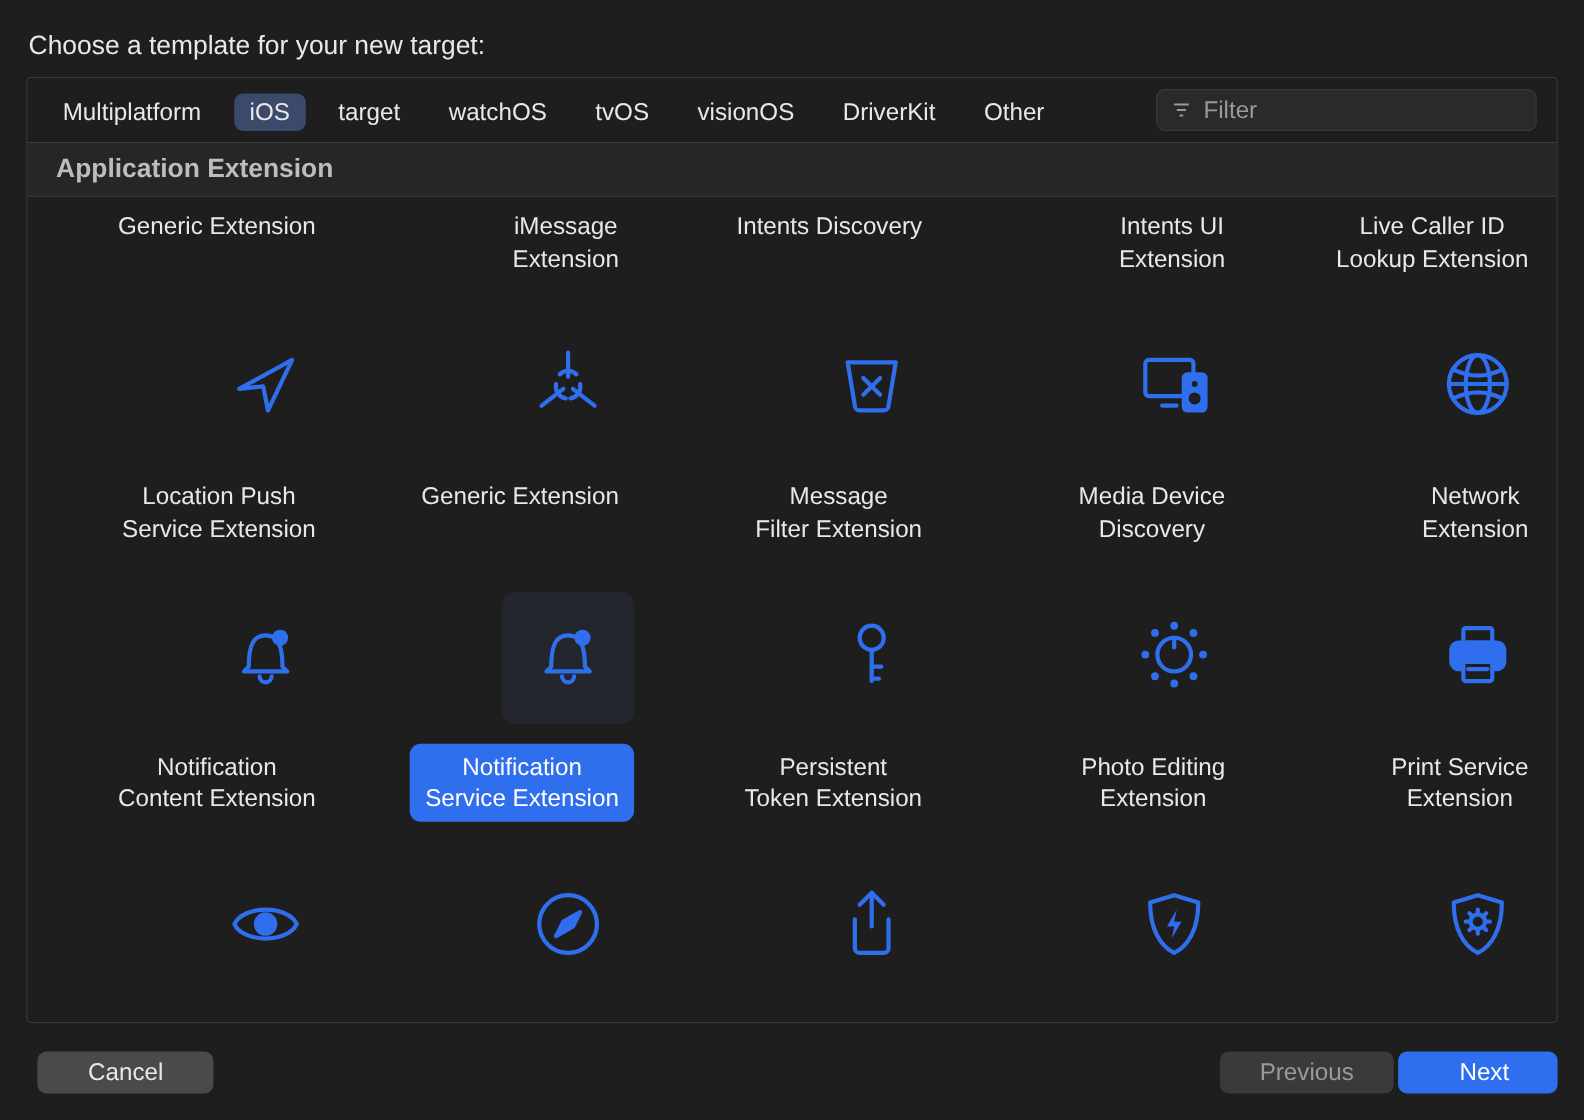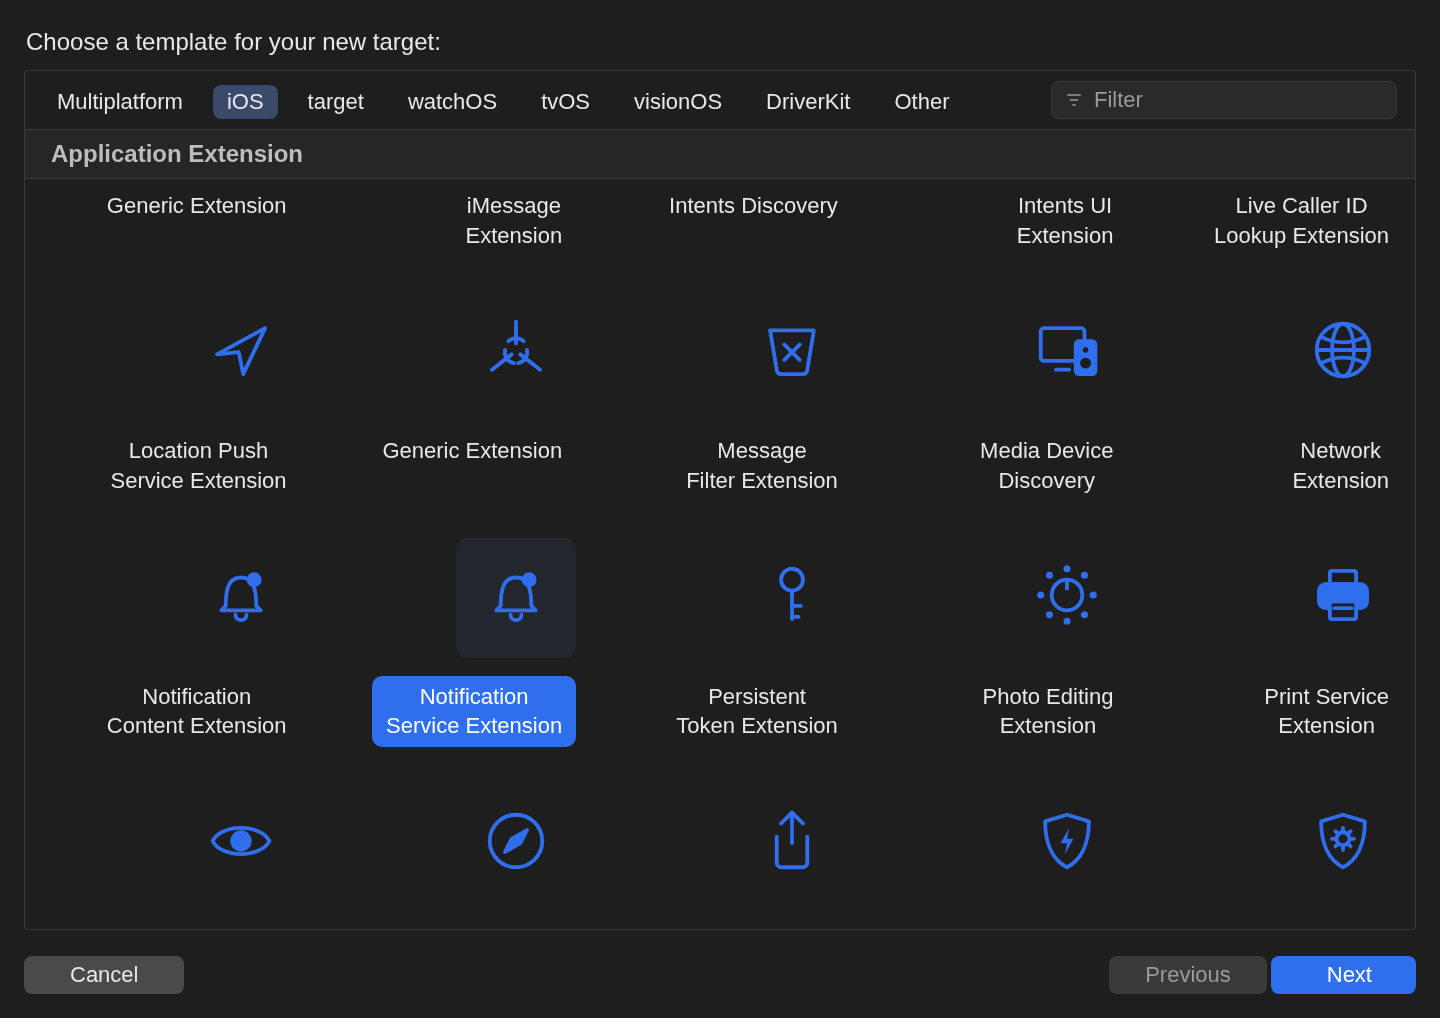--- a/index.html
+++ b/index.html
@@ -161,21 +161,21 @@
   .footer-spacer { flex: 1 1 auto; }
   .btn {
     font-size: 22px;
     padding: 6px 36px;
     border-radius: 8px;
     border: none;
     cursor: default;
     color: var(--text);
     margin-left: 4px;
   }
-  .btn-cancel   { background: var(--btn-gray); margin-left: 0; padding-left: 46px; padding-right: 46px; }
+  .btn-cancel   { background: var(--btn-gray); margin-left: 10px; padding-left: 46px; padding-right: 46px; }
   .btn-prev     { background: var(--btn-gray-dim); color: var(--text-dim); }
   .btn-next     { background: var(--accent); color: #fff; padding-left: 56px; padding-right: 44px; }
 </style>
 </head>
 <body>
 
 <div class="sheet">
 
   <div class="title">Choose a template for your new target:</div>
 

